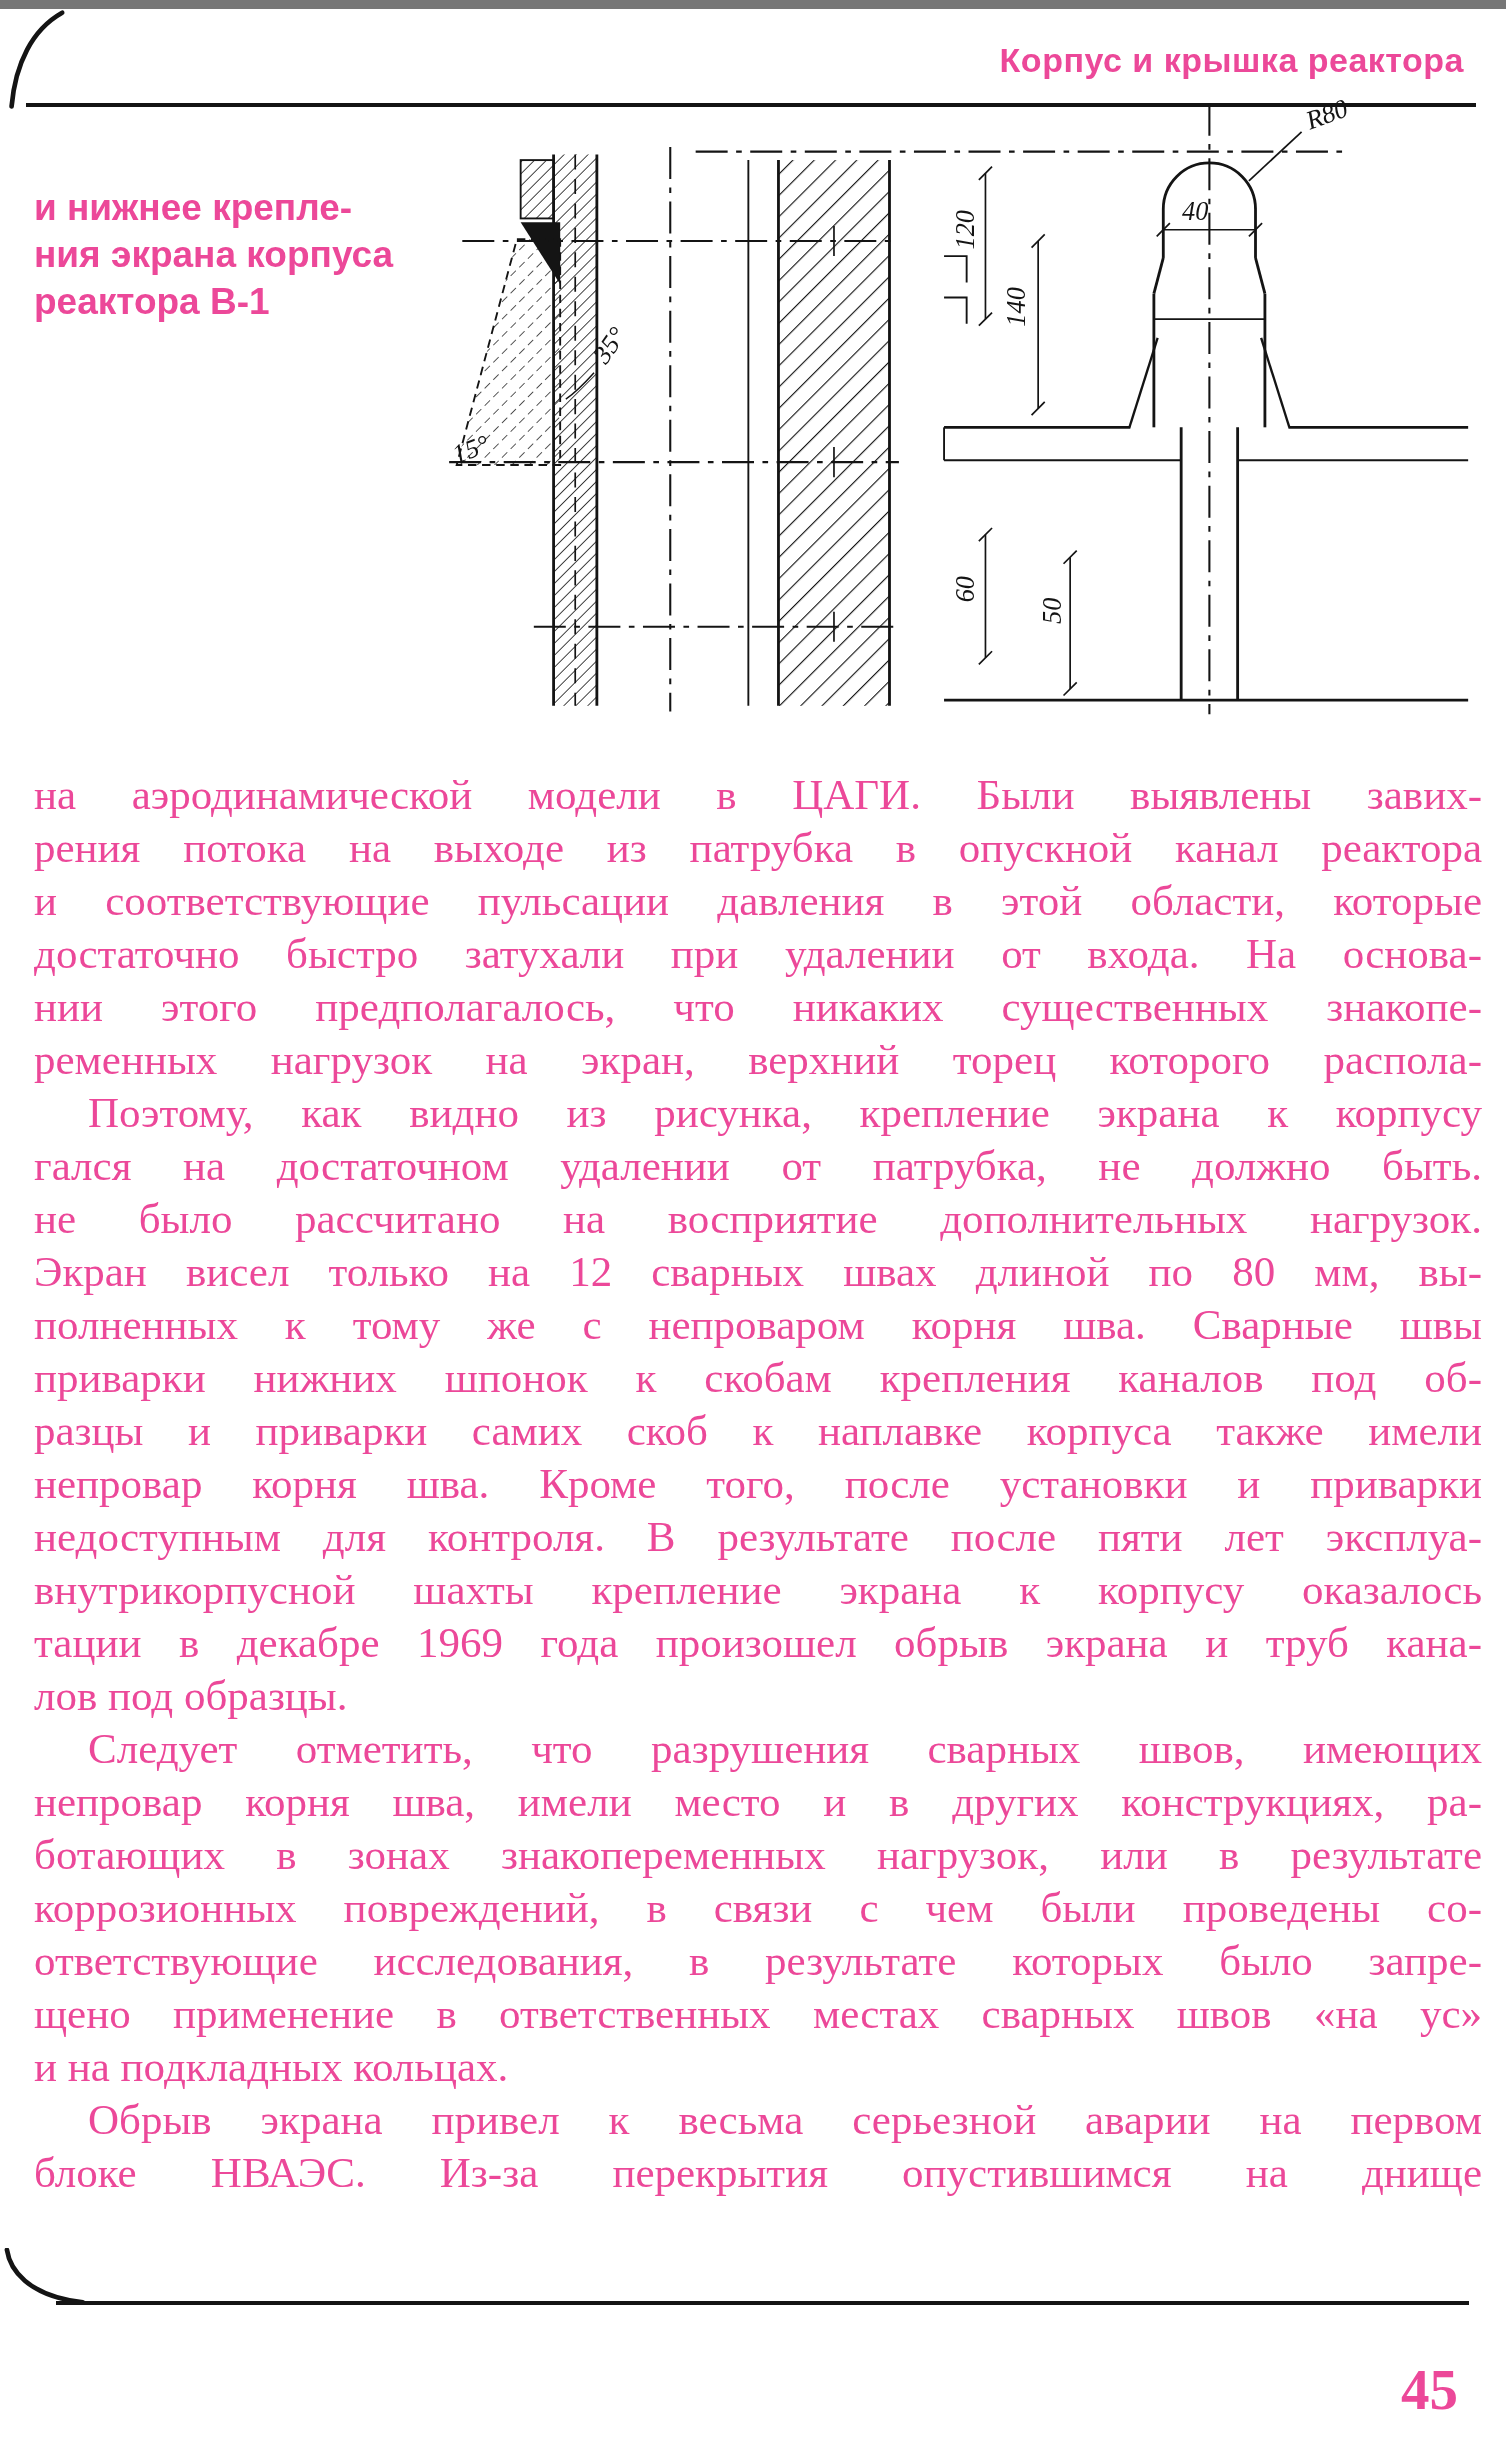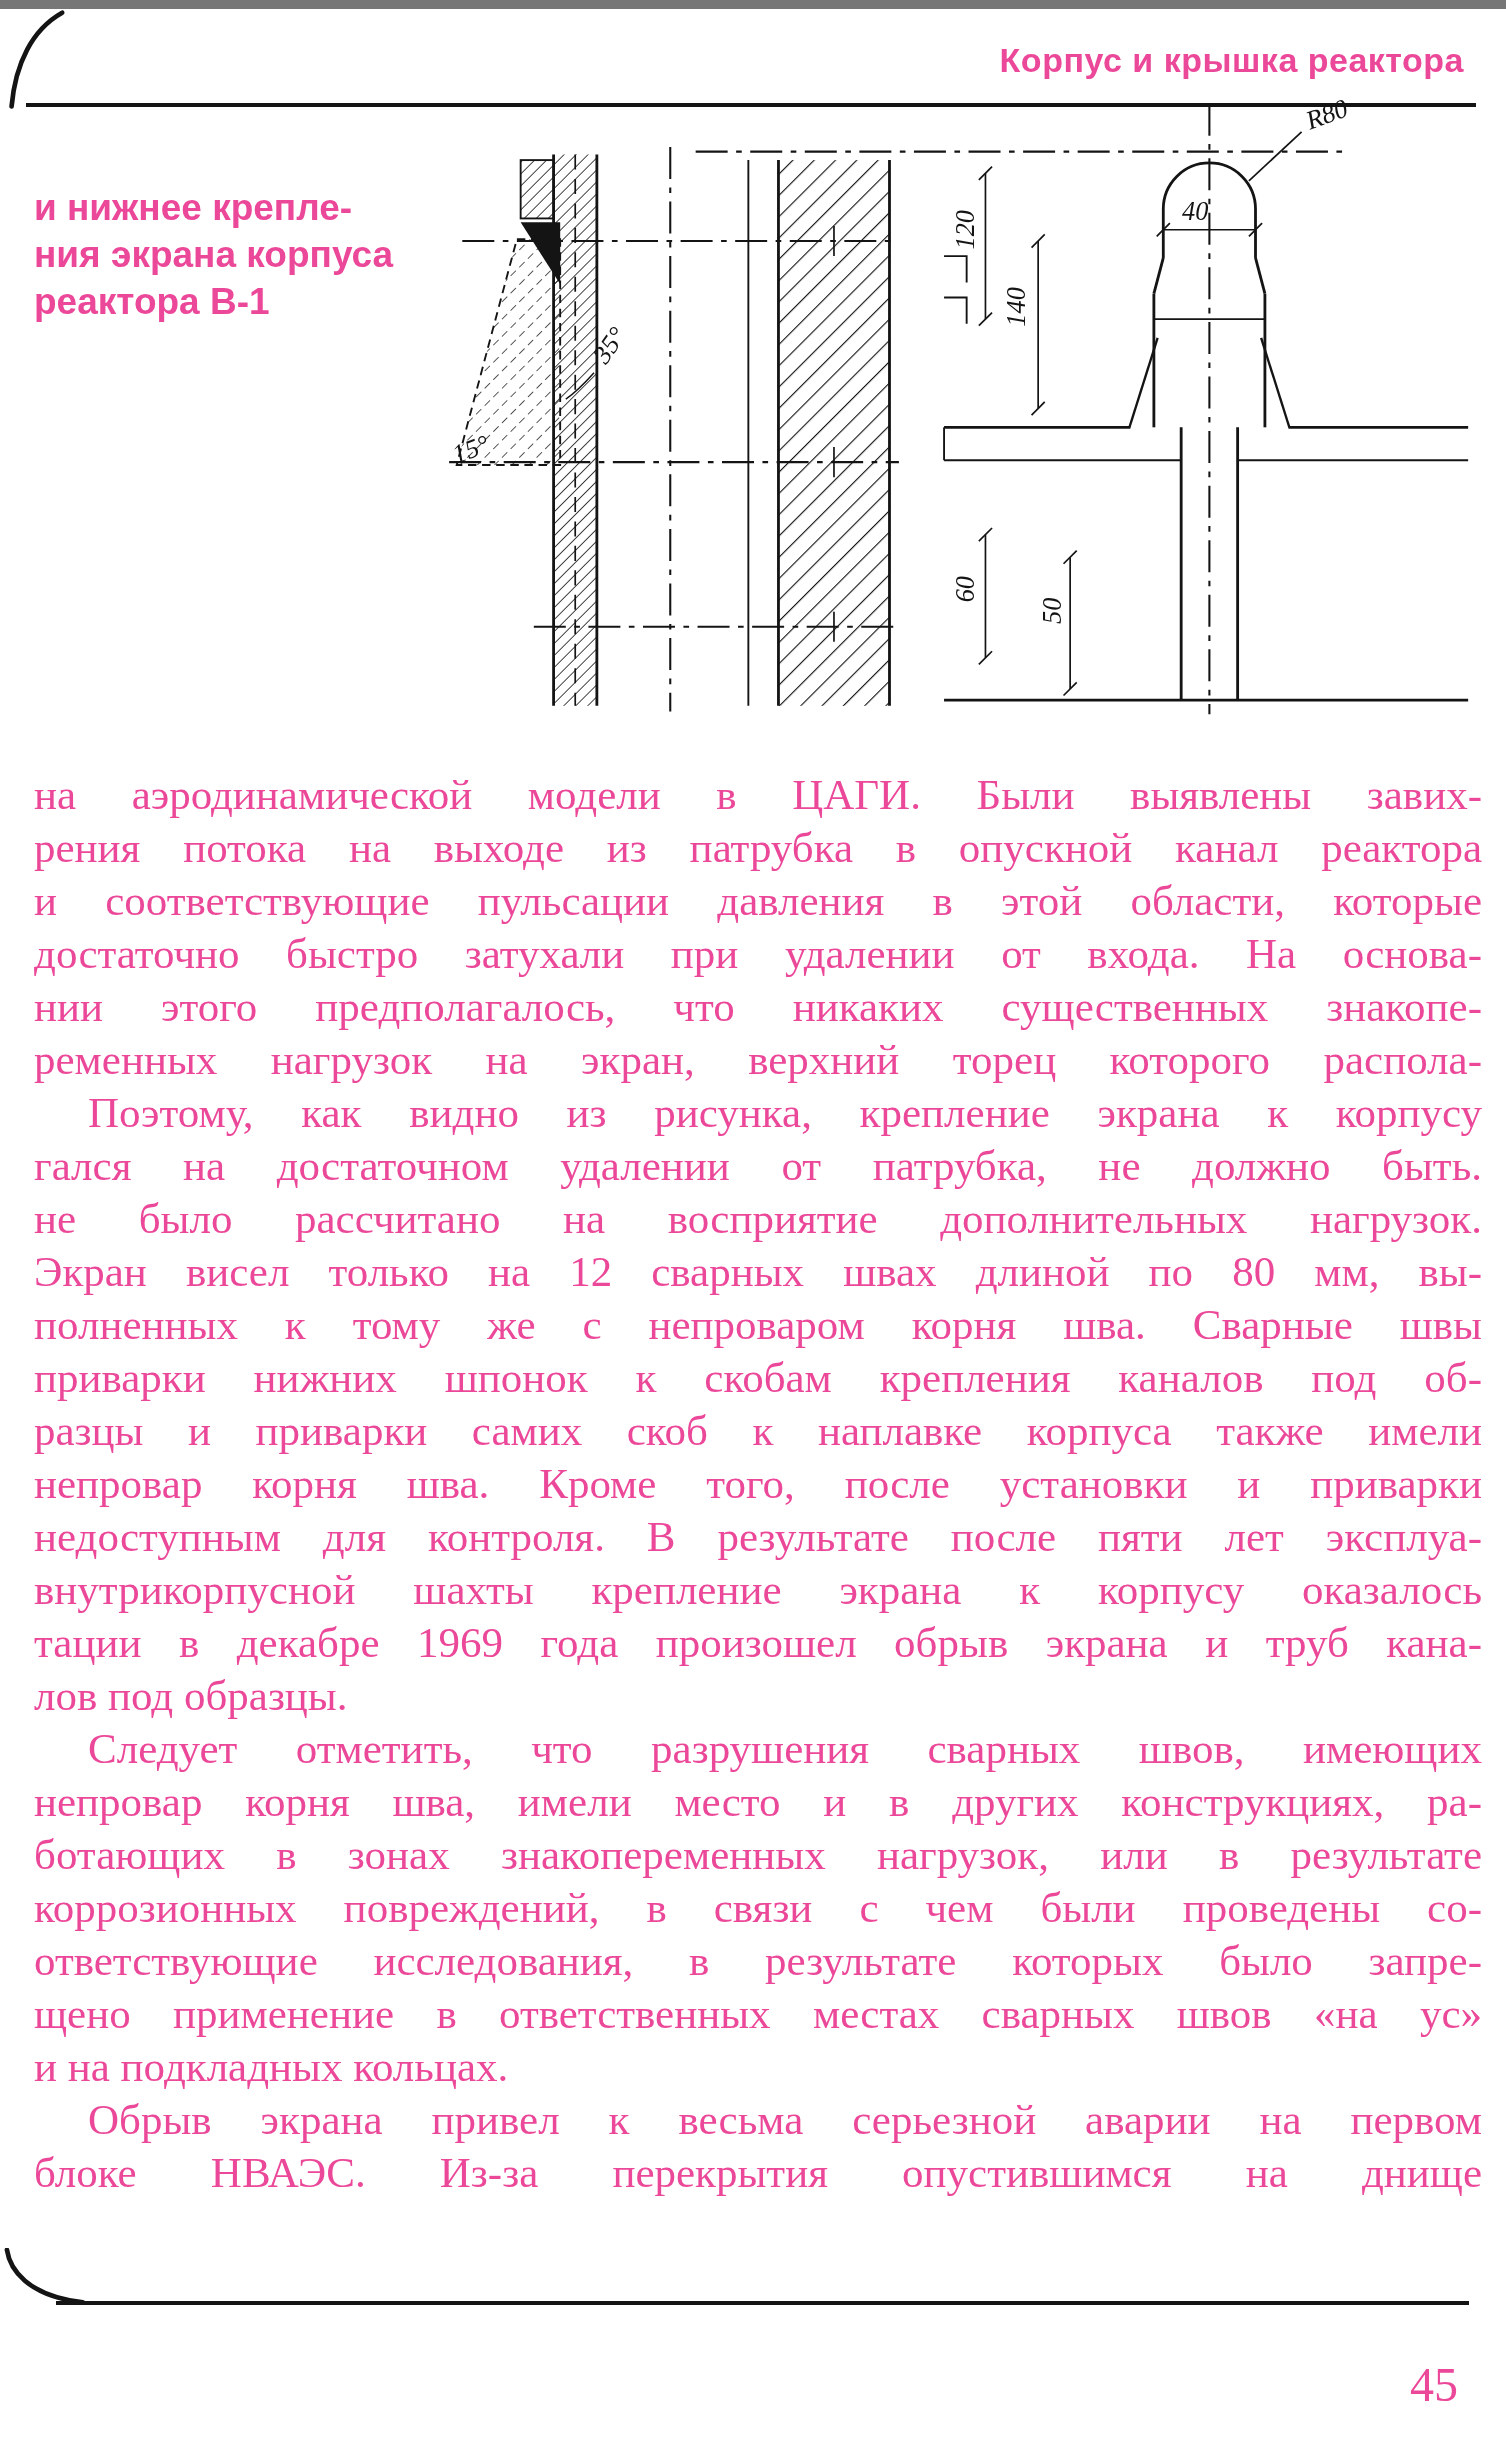--- a/index.html
+++ b/index.html
@@ -25,21 +25,21 @@
   .caption .cap-label{font-weight:400;margin-right:21px;}
   
   .figure-svg{position:absolute;left:428px;top:89px;}
   .figure-svg text{font-family:"Liberation Serif",serif;font-style:italic;font-size:28px;fill:#141414;}
   
   .body-text{position:absolute;left:34px;top:759px;width:1448px;font-size:43px;line-height:53px;}
   .bl{text-align:justify;text-align-last:justify;}
   .bl.end{text-align-last:left;}
   .bl.ind{text-indent:54px;}
   
-  .page-number{position:absolute;right:49px;top:2348px;font-size:48px;font-weight:400;}
+  .page-number{position:absolute;right:49px;top:2348px;font-size:57px;font-weight:700;}
 </style>
 </head>
 <body>
 
 <div class="page">
 
   <svg class="corner-top" width="70" height="105" viewBox="0 0 74 112">
     <path d="M66,4 C34,22 16,58 12,104" stroke="#141414" stroke-width="5" fill="none" stroke-linecap="round"></path>
   </svg>
   <div class="header-title">Корпус и крышка реактора</div>

